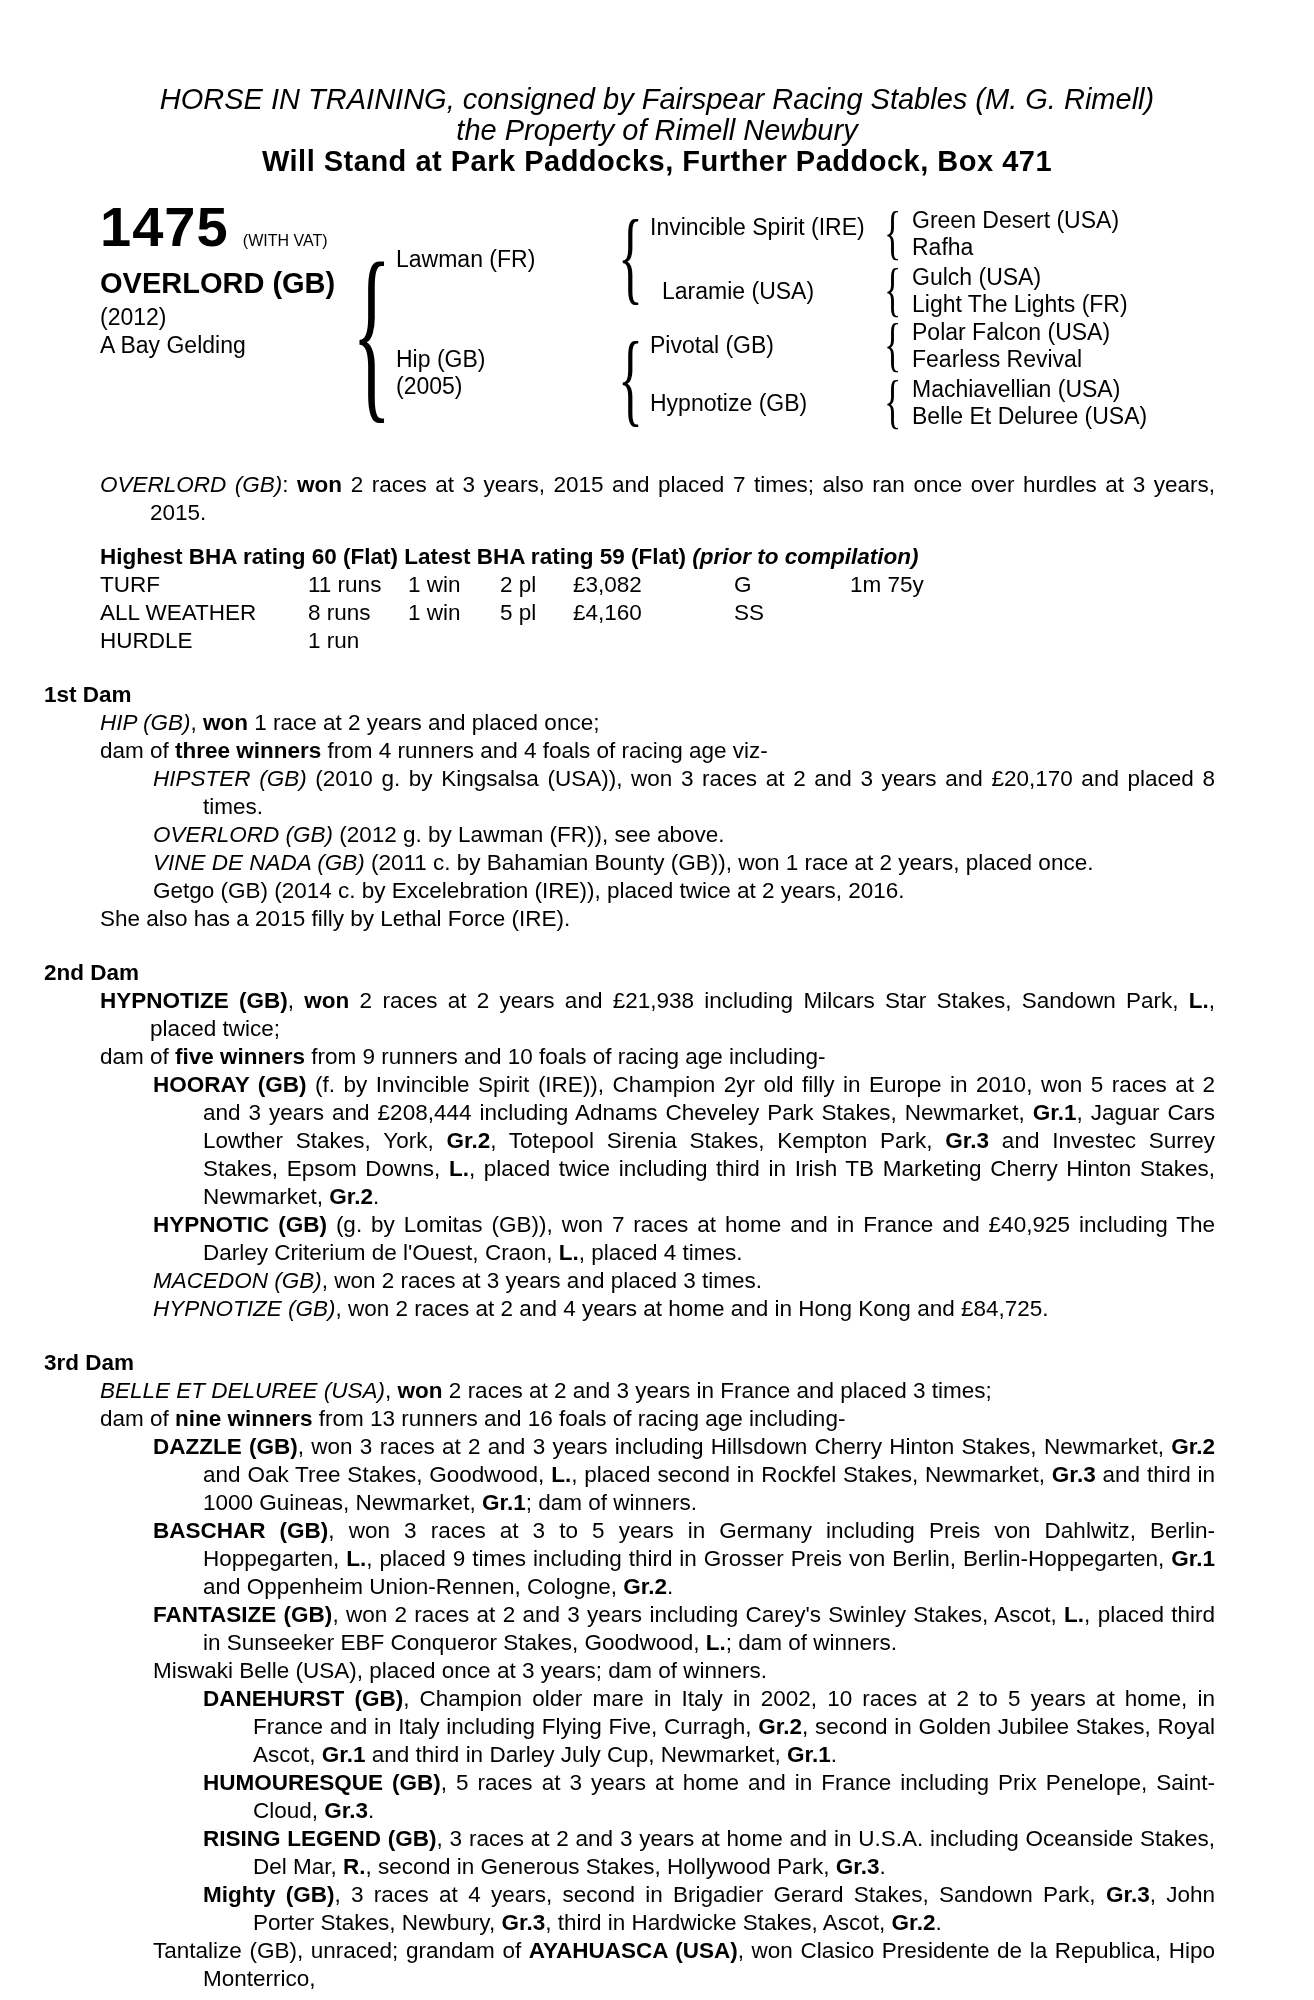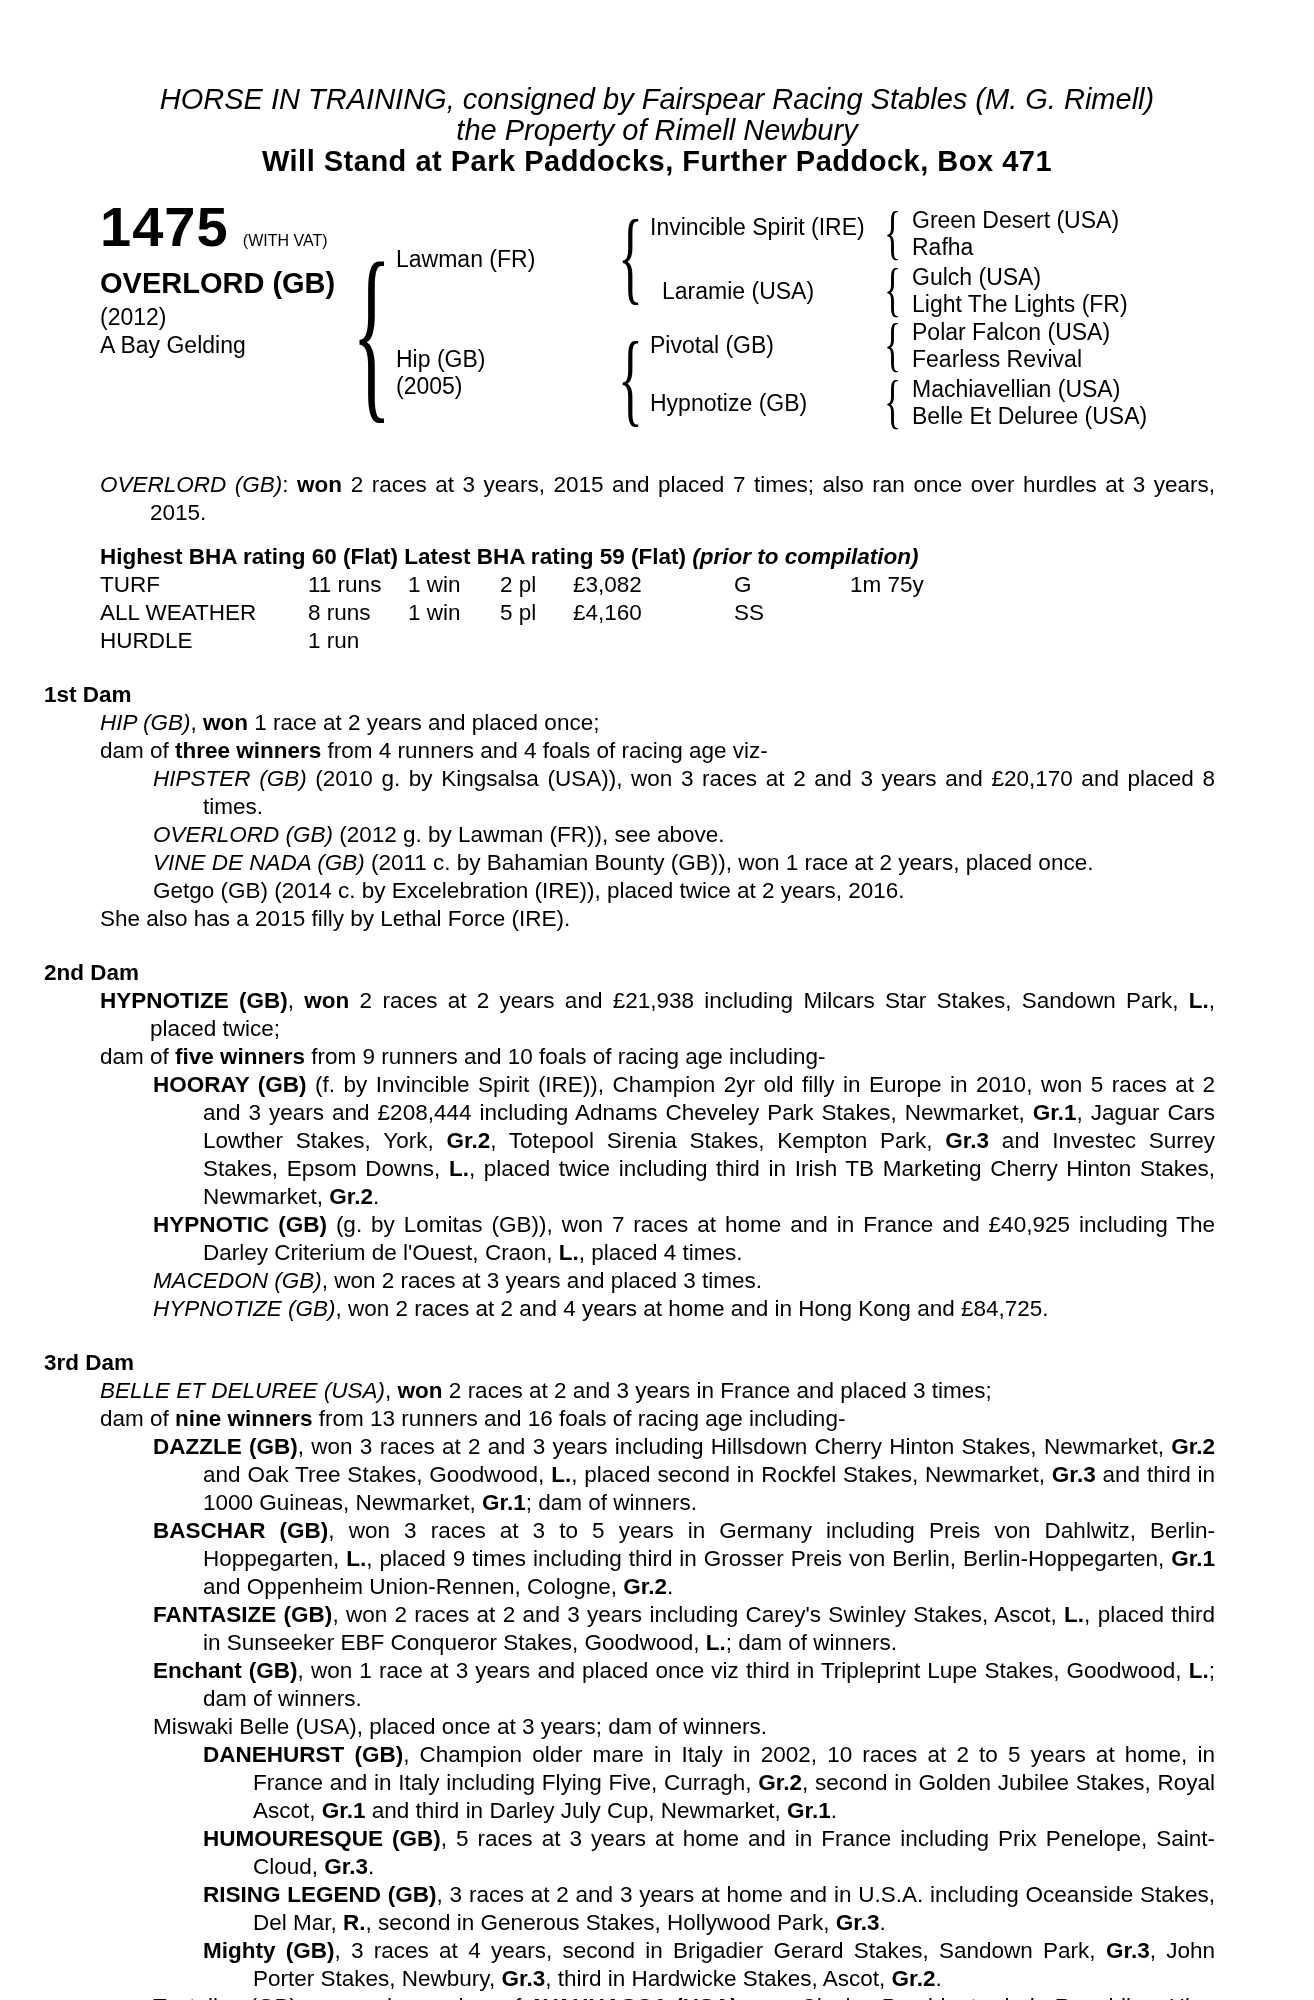--- a/index.html
+++ b/index.html
@@ -175,21 +175,20 @@
         <div class="para ind1"><span class="st-i">MACEDON (GB)</span><span>, won 2 races at 3 years and placed 3 times.</span></div>
         <div class="para ind1"><span class="st-i">HYPNOTIZE (GB)</span><span>, won 2 races at 2 and 4 years at home and in Hong Kong and £84,725.</span></div>
       </div>
       <div class="section">
         <div class="section-heading">3rd Dam</div>
         <div class="para ind0"><span class="st-i">BELLE ET DELUREE (USA)</span><span>, </span><span class="st-b">won</span><span> 2 races at 2 and 3 years in France and placed 3 times;</span></div>
         <div class="para ind0"><span>dam of </span><span class="st-b">nine winners</span><span> from 13 runners and 16 foals of racing age including-</span></div>
         <div class="para ind1"><span class="st-b">DAZZLE (GB)</span><span>, won 3 races at 2 and 3 years including Hillsdown Cherry Hinton Stakes, Newmarket, </span><span class="st-b">Gr.2</span><span> and Oak Tree Stakes, Goodwood, </span><span class="st-b">L.</span><span>, placed second in Rockfel Stakes, Newmarket, </span><span class="st-b">Gr.3</span><span> and third in 1000 Guineas, Newmarket, </span><span class="st-b">Gr.1</span><span>; dam of winners.</span></div>
         <div class="para ind1"><span class="st-b">BASCHAR (GB)</span><span>, won 3 races at 3 to 5 years in Germany including Preis von Dahlwitz, Berlin-Hoppegarten, </span><span class="st-b">L.</span><span>, placed 9 times including third in Grosser Preis von Berlin, Berlin-Hoppegarten, </span><span class="st-b">Gr.1</span><span> and Oppenheim Union-Rennen, Cologne, </span><span class="st-b">Gr.2</span><span>.</span></div>
         <div class="para ind1"><span class="st-b">FANTASIZE (GB)</span><span>, won 2 races at 2 and 3 years including Carey's Swinley Stakes, Ascot, </span><span class="st-b">L.</span><span>, placed third in Sunseeker EBF Conqueror Stakes, Goodwood, </span><span class="st-b">L.</span><span>; dam of winners.</span></div>
-        <div class="para ind1"><span class="st-b">Enchant (GB)</span><span>, won 1 race at 3 years and placed once viz third in Tripleprint Lupe Stakes, Goodwood, </span><span class="st-b">L.</span><span>; dam of winners.</span></div>
         <div class="para ind1"><span>Miswaki Belle (USA), placed once at 3 years; dam of winners.</span></div>
         <div class="para ind2"><span class="st-b">DANEHURST (GB)</span><span>, Champion older mare in Italy in 2002, 10 races at 2 to 5 years at home, in France and in Italy including Flying Five, Curragh, </span><span class="st-b">Gr.2</span><span>, second in Golden Jubilee Stakes, Royal Ascot, </span><span class="st-b">Gr.1</span><span> and third in Darley July Cup, Newmarket, </span><span class="st-b">Gr.1</span><span>.</span></div>
         <div class="para ind2"><span class="st-b">HUMOURESQUE (GB)</span><span>, 5 races at 3 years at home and in France including Prix Penelope, Saint-Cloud, </span><span class="st-b">Gr.3</span><span>.</span></div>
         <div class="para ind2"><span class="st-b">RISING LEGEND (GB)</span><span>, 3 races at 2 and 3 years at home and in U.S.A. including Oceanside Stakes, Del Mar, </span><span class="st-b">R.</span><span>, second in Generous Stakes, Hollywood Park, </span><span class="st-b">Gr.3</span><span>.</span></div>
         <div class="para ind2"><span class="st-b">Mighty (GB)</span><span>, 3 races at 4 years, second in Brigadier Gerard Stakes, Sandown Park, </span><span class="st-b">Gr.3</span><span>, John Porter Stakes, Newbury, </span><span class="st-b">Gr.3</span><span>, third in Hardwicke Stakes, Ascot, </span><span class="st-b">Gr.2</span><span>.</span></div>
         <div class="para ind1"><span>Tantalize (GB), unraced; grandam of </span><span class="st-b">AYAHUASCA (USA)</span><span>, won Clasico Presidente de la Republica, Hipo Monterrico, </span></div>
       </div>
     </div>
 
 </div>

